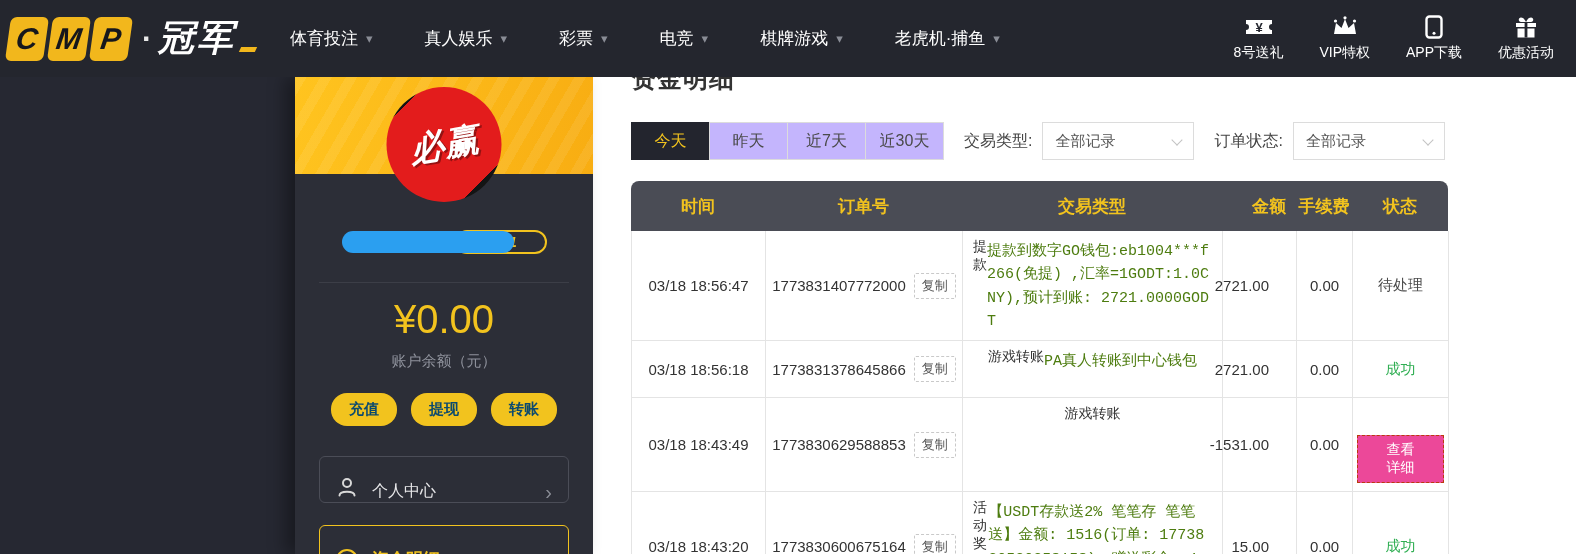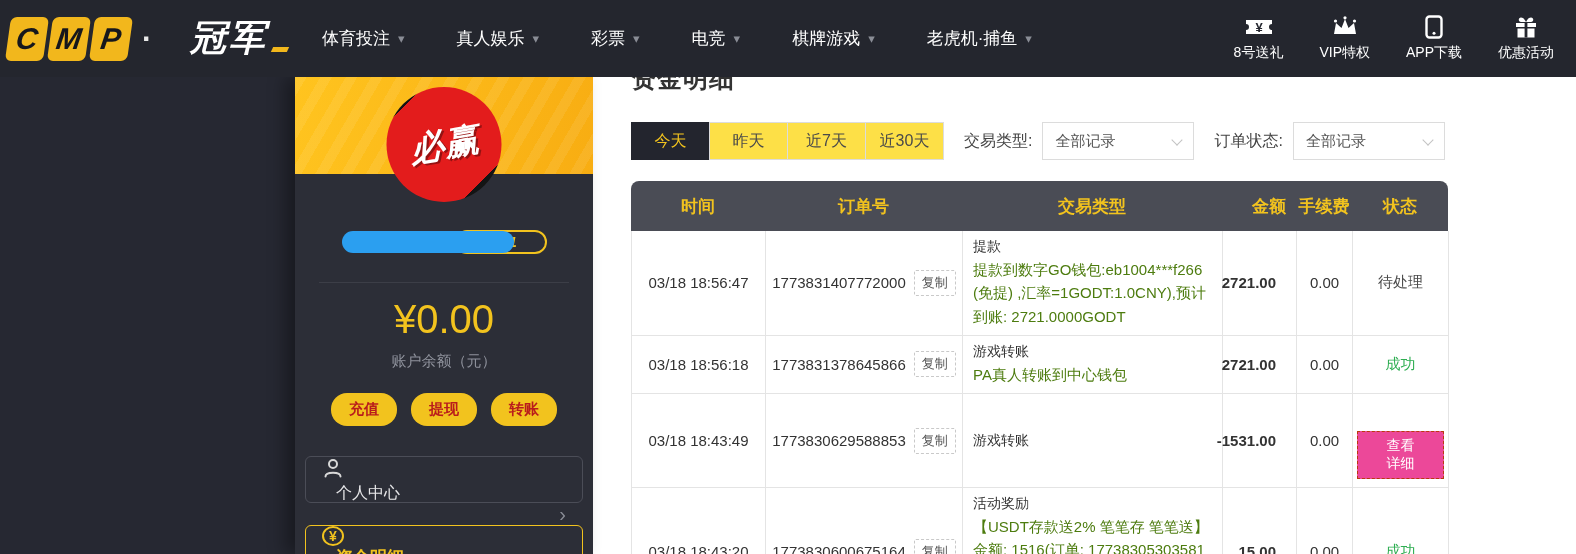--- a/index.html
+++ b/index.html
@@ -6,21 +6,21 @@
   html,body { width:1576px; height:554px; overflow:hidden; background:#fff;
     font-family:"Liberation Sans","DejaVu Sans",sans-serif; }
 
   
   .topnav { height:77px; background:#24262e; display:flex; align-items:center; padding:0 18px 0 8px; position:relative; z-index:50; }
   .logo { display:flex; align-items:center; }
   .logo-box { display:inline-flex; align-items:center; justify-content:center; width:38px; height:44px;
     background:#f2b71c; color:#16171c; font-weight:bold; font-style:italic; font-size:30px;
     border-radius:6px; transform:skewX(-8deg); margin-right:4px; }
   .logo-dot { color:#e9e9e9; font-size:30px; font-weight:bold; margin:0 6px 0 8px; }
-  .logo-brand { color:#fff; font-size:36px; font-weight:bold; font-style:italic; letter-spacing:3px;margin-left:32px; }
+  .logo-brand { color:#fff; font-size:36px; font-weight:bold; font-style:italic; letter-spacing:3px; }
   .logo-dash { display:inline-block; width:16px; height:5px; background:#f2b71c; transform:skewX(-25deg); margin:22px 0 0 4px; }
 
   .nav-menu { display:flex; align-items:center; gap:52px; margin-left:34px; }
   .nav-item { display:flex; align-items:center; gap:8px; color:#fff; font-size:17px; cursor:pointer; white-space:nowrap; }
   .nav-caret { color:#8a8d96; font-size:13px; }
 
   .nav-shortcuts { margin-left:auto; display:flex; gap:36px; padding-right:4px; }
   .shortcut { display:flex; flex-direction:column; align-items:center; gap:5px; color:#fff; cursor:pointer; }
   .shortcut-label { font-size:14px; }
   .sc-icon { height:24px; display:flex; align-items:center; justify-content:center; }
@@ -48,64 +48,64 @@
   .vip-badge { position:absolute; right:0; top:0; width:92px; height:24px; border:2px solid #f2c31e; border-radius:13px;
     display:flex; align-items:center; justify-content:center; color:#f2c31e; font-size:14px; font-weight:bold; font-style:italic; z-index:1; }
   .vip-bar { position:absolute; left:0; top:1px; width:172px; height:22px; background:#2b9ff0; border-radius:11px; z-index:2; }
 
   .divider { margin:28px 24px 0; border-top:1px solid #3c3e47; }
 
   .balance { margin-top:14px; text-align:center; color:#f2c31e; font-size:40px; font-weight:normal; }
   .balance-label { margin-top:10px; text-align:center; color:#8f929c; font-size:15px; }
 
   .actions { margin-top:22px; display:flex; justify-content:center; gap:14px; }
-  .action-btn { background:#f2c31e; color:#b91c1c; font-size:15px; font-weight:bold; border:none;
+  .action-btn { background:#f2c31e; color:#0c4a6e; font-size:15px; font-weight:bold; border:none;
     padding:7px 18px; border-radius:16px; cursor:pointer; }
 
-  .side-box { margin:0 auto; width:278px; height:47px; border:1px solid #4b4d57; border-radius:6px;
-    display:flex; align-items:flex-start; padding:0 16px; cursor:pointer;flex-direction:column; }
+  .side-box { margin:0 auto; width:250px; height:47px; border:1px solid #4b4d57; border-radius:6px;
+    display:flex; align-items:flex-end; padding:0 16px; cursor:pointer; }
   .side-box.personal { margin-top:30px; }
   .side-box.funds { margin-top:22px; border-color:#f2c31e; }
   .side-box .box-label { margin-left:14px; color:#e8e8ea; font-size:16px; }
   .side-box .box-arrow { margin-left:auto; color:#8a8d96; font-size:20px; line-height:1; }
   .side-box.funds .box-label { color:#f2c31e; font-weight:bold; font-size:17px; }
   .side-box.funds .box-arrow { color:#f2c31e; font-weight:bold; }
   .yen-circle { width:22px; height:22px; border:2px solid #f2c31e; border-radius:50%;
     display:flex; align-items:center; justify-content:center; color:#f2c31e; font-size:14px; font-weight:bold; }
 
   
   .page-title { margin-top:-15px; font-size:25px; font-weight:bold; color:#333; letter-spacing:1px; }
   .notice { margin-top:16px; color:#b5b5b5; font-size:17px; }
 
   .filters { margin-top:27px; display:flex; align-items:center; }
   .tabs { display:flex; }
   .tab { width:79px; height:38px; display:flex; align-items:center; justify-content:center;
-    border:1px solid #dcdcdc; margin-left:-1px; background:#fde047; color:#4a4a4a; font-size:16px; cursor:pointer; }
+    border:1px solid #dcdcdc; margin-left:-1px; background:#c4b5fd; color:#4a4a4a; font-size:16px; cursor:pointer; }
   .tab:first-child { margin-left:0; }
   .tab.active { background:#23252e; border-color:#23252e; color:#f2c31e; }
   .filter-label { margin-left:20px; color:#444; font-size:16px; }
   .select { margin-left:10px; width:152px; height:38px; border:1px solid #dcdcdc; background:#fff;
     display:flex; align-items:center; padding:0 12px; color:#555; font-size:15px; cursor:pointer; position:relative; }
   .select-caret { position:absolute; right:12px; top:13px; width:8px; height:8px;
     border-right:1.5px solid #c3c3c3; border-bottom:1.5px solid #c3c3c3; transform:rotate(45deg); }
 
   
   .table { margin-top:21px; width:817px; }
   .thead { display:grid; grid-template-columns:134px 197px 260px 74px 56px 96px;
     background:#4a4c55; border-radius:8px 8px 0 0; height:50px; }
   .th { display:flex; align-items:center; justify-content:center; color:#f2c31e; font-size:17px; font-weight:bold; }
   .th.amount { justify-content:flex-end; padding-right:10px; }
   .trow { display:grid; grid-template-columns:134px 197px 260px 74px 56px 96px;
     border-left:1px solid #e4e4e4; }
   .td { border-right:1px solid #e4e4e4; border-bottom:1px solid #e4e4e4;
     display:flex; align-items:center; justify-content:center; font-size:15px; color:#333; padding:8px 4px; }
-  .td.type { flex-direction:column; align-items:flex-start; justify-content:center; padding:7px 10px; }
+  .td.type { flex-direction:row; align-items:flex-start; justify-content:center; padding:7px 10px;font-family:Liberation Mono, monospace; }
   .type-title { font-size:14px; color:#333; }
   .type-desc { font-size:15px; color:#4d7c0f; line-height:1.55; margin-top:2px; word-break:break-all; }
-  .td.amount { justify-content:flex-end; padding-right:20px;font-weight:bold; }
+  .td.amount { justify-content:flex-end; padding-right:27px; }
   .order-no { font-size:15px; color:#333; }
   .copy-btn { margin-left:8px; border:1px dashed #c9c9c9; background:#fff; color:#555;
     font-size:13px; padding:3px 7px; border-radius:2px; cursor:pointer; white-space:nowrap; }
   .status-pending { color:#4a4a4a; }
   .status-success { color:#2fae52; }
   .detail-btn { background:#ec4899; color:#fff; font-size:14px; border:1px dashed #b93c0c;
     padding:5px 24px; cursor:pointer;margin-top:29px; }
 
   .r1 { min-height:75px; } .r2 { min-height:57px; } .r3 { min-height:56px; } .r4 { min-height:65px; }
 </style>

